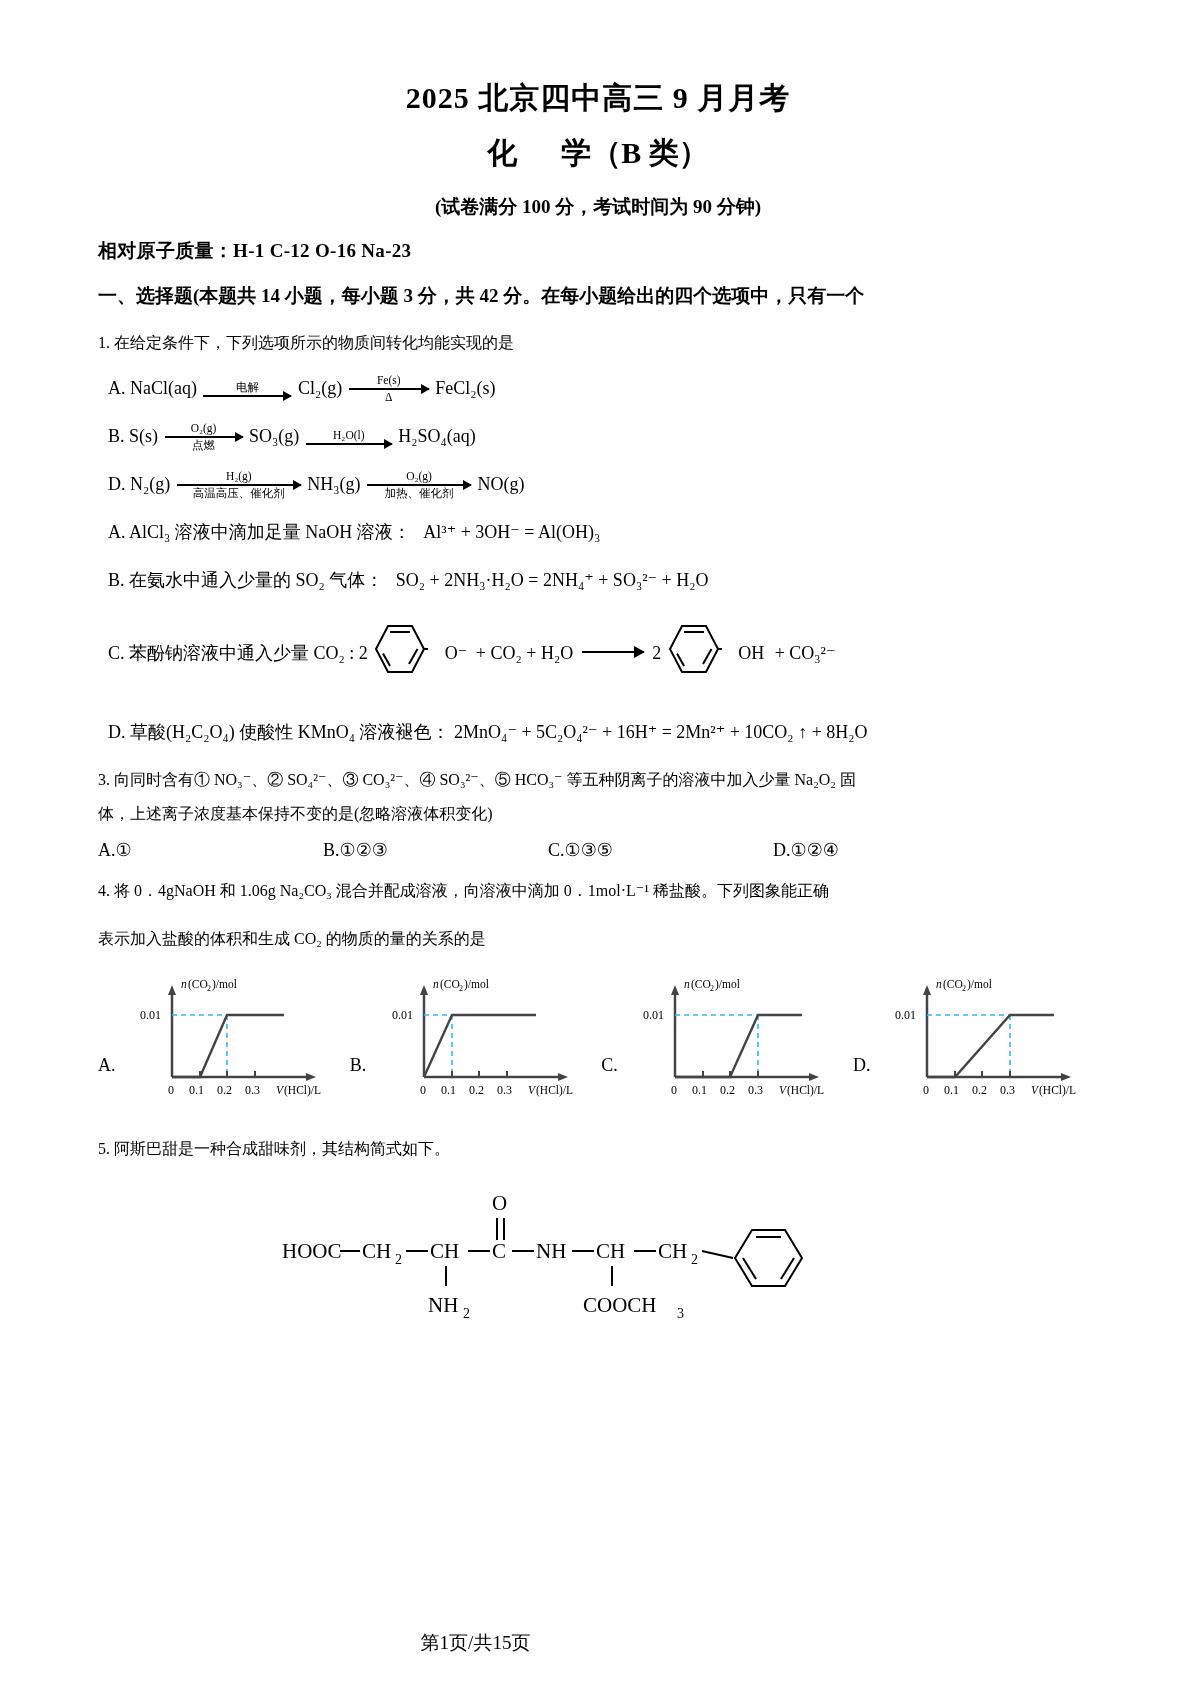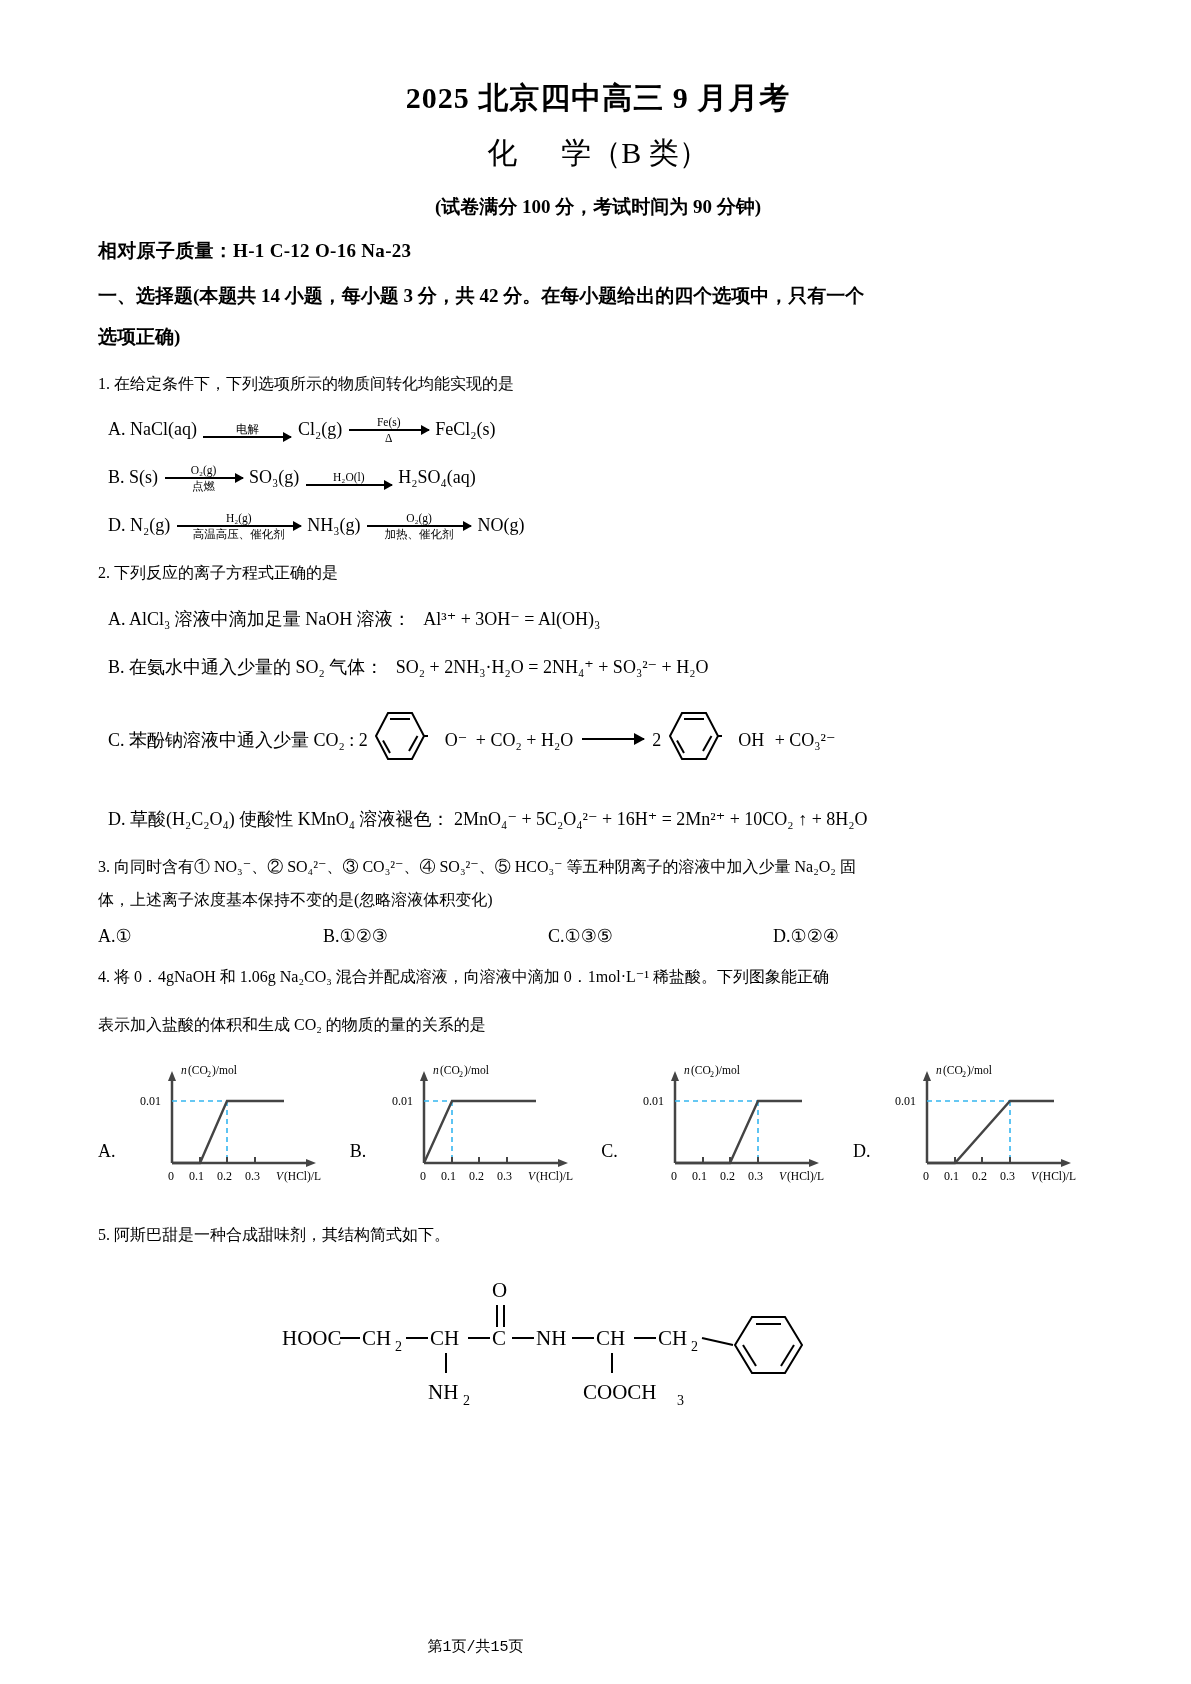--- a/index.html
+++ b/index.html
@@ -32,21 +32,21 @@
     text-align: center;
     font-size: 30px;
     font-weight: bold;
     letter-spacing: 1px;
     margin: 0 0 10px 0;
     font-family: "Liberation Serif", "DejaVu Serif", serif;
   }
   .title-sub {
     text-align: center;
     font-size: 30px;
-    font-weight: normal;
+    font-weight: bold;
     margin: 14px 0 20px 0;
   }
   .title-sub .gap { display:inline-block; width: 44px; }
   .exam-info {
     text-align: center;
     font-size: 19px;
     font-weight: bold;
     margin: 16px 0 18px 0;
   }
   .atomic-mass {
@@ -163,42 +163,41 @@
     display: flex;
     justify-content: center;
   }
 
   
   .footer {
     position: absolute;
     left: 0; right: 0;
     bottom: 28px;
     text-align: center;
-    font-size: 15px;
-    font-family: Liberation Mono, monospace;
+    font-size: 19px;
+    font-family: Liberation Serif, serif;
   }
 </style>
 </head>
 <body>
 
 <div class="page">
 <div class="content">
 
   <div class="title-main">2025 北京四中高三 9 月月考</div>
 
   <div class="title-sub">
     <span>化</span><span class="gap"></span><span>学（B 类）</span>
   </div>
 
   <div class="exam-info">(试卷满分 100 分，考试时间为 90 分钟)</div>
 
   <div class="atomic-mass">相对原子质量：H-1  C-12  O-16  Na-23</div>
 
   <div class="section-head">一、选择题(本题共 14 小题，每小题 3 分，共 42 分。在每小题给出的四个选项中，只有一个</div>
-  <div class="section-head">选项正确)</div>
 
   <div class="q q-stem">
     <span>1.</span>
     <span>在给定条件下，下列选项所示的物质间转化均能实现的是</span>
   </div>
 
   <div class="opt">
     <span>A.</span>
     <span>NaCl(aq)</span>
     <span class="rxn no-below">
@@ -243,24 +242,20 @@
     </span>
     <span>NH₃(g)</span>
     <span class="rxn">
       <span class="above">O₂(g)</span>
       <span class="arrow" style="width:104px"></span>
       <span class="below">加热、催化剂</span>
     </span>
     <span>NO(g)</span>
   </div>
 
-  <div class="q q-stem">
-    <span>2.</span>
-    <span>下列反应的离子方程式正确的是</span>
-  </div>
 
   <div class="opt">
     <span>A.</span>
     <span>AlCl₃ 溶液中滴加足量 NaOH 溶液：</span>
     <span style="margin-left:8px">Al³⁺ + 3OH⁻ = Al(OH)₃</span>
   </div>
 
   <div class="opt">
     <span>B.</span>
     <span>在氨水中通入少量的 SO₂ 气体：</span>

